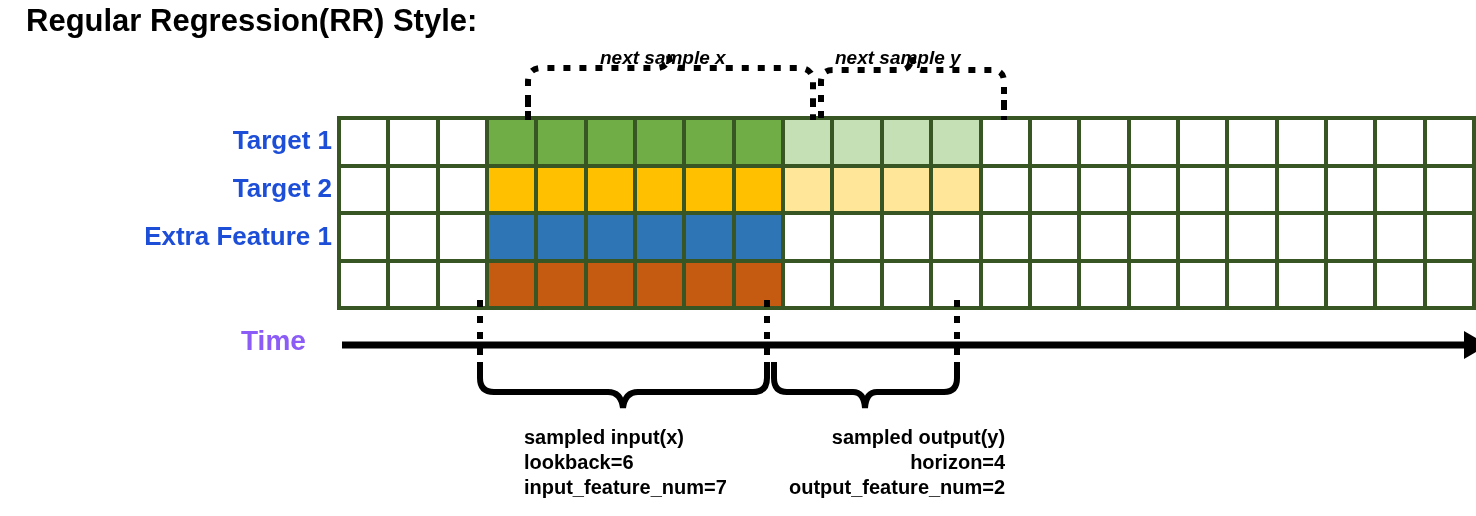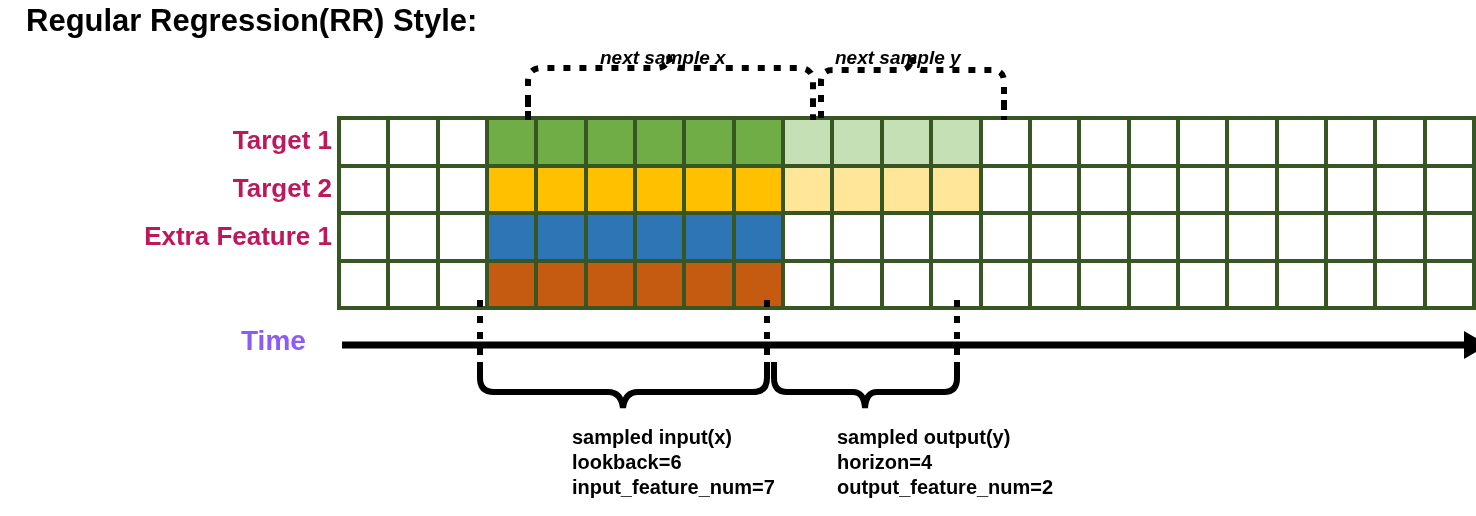--- a/index.html
+++ b/index.html
@@ -15,21 +15,21 @@
   .title{
     position:absolute;left:10px;top:3px;
     font-size:31px;font-weight:700;color:#000;
     letter-spacing:0px;white-space:nowrap;
   }
 
   
   .row-label{
     position:absolute;
     right:1160px;          
-    font-size:26px;font-weight:700;color:#be185d;
+    font-size:26px;font-weight:700;color:#1d4ed8;
     text-align:right;white-space:nowrap;
     height:48px;line-height:48px;
   }
 
   
   #grid{
     position:absolute;left:321px;top:116px;
     width:1139px;height:194px;
     background:#375623;
     display:grid;
@@ -59,21 +59,21 @@
     position:absolute;
     font-size:19px;font-style:italic;font-weight:600;color:#000;
     white-space:nowrap;
     margin-top:42px;
   }
   .anno-bottom{
     position:absolute;
     font-size:20px;font-weight:600;color:#000;
     white-space:nowrap;line-height:25px;
   }
-  .anno-bottom div{white-space:nowrap;margin-left:48px;}
+  .anno-bottom div{white-space:nowrap;}
 </style>
 </head>
 <body>
 
 <div id="stage">
 
   <div class="title">Regular Regression(RR) Style:</div>
 
   <div class="row-label" style="top:116px;">Target 1</div>
   <div class="row-label" style="top:164px;">Target 2</div>
@@ -203,19 +203,19 @@
 
   <div class="anno-top" style="left:584px;top:5px;">next sample x</div>
   <div class="anno-top" style="left:819px;top:5px;">next sample y</div>
 
   <div class="anno-bottom" style="left:508px;top:425px;">
     <div>sampled input(x)</div>
     <div>lookback=6</div>
     <div>input_feature_num=7</div>
   </div>
 
-  <div class="anno-bottom" style="left:773px;top:425px;">
+  <div class="anno-bottom" style="left:773px;top:425px;text-align:right;">
     <div>sampled output(y)</div>
     <div>horizon=4</div>
     <div>output_feature_num=2</div>
   </div>
 
 </div>
 
 </body></html>

